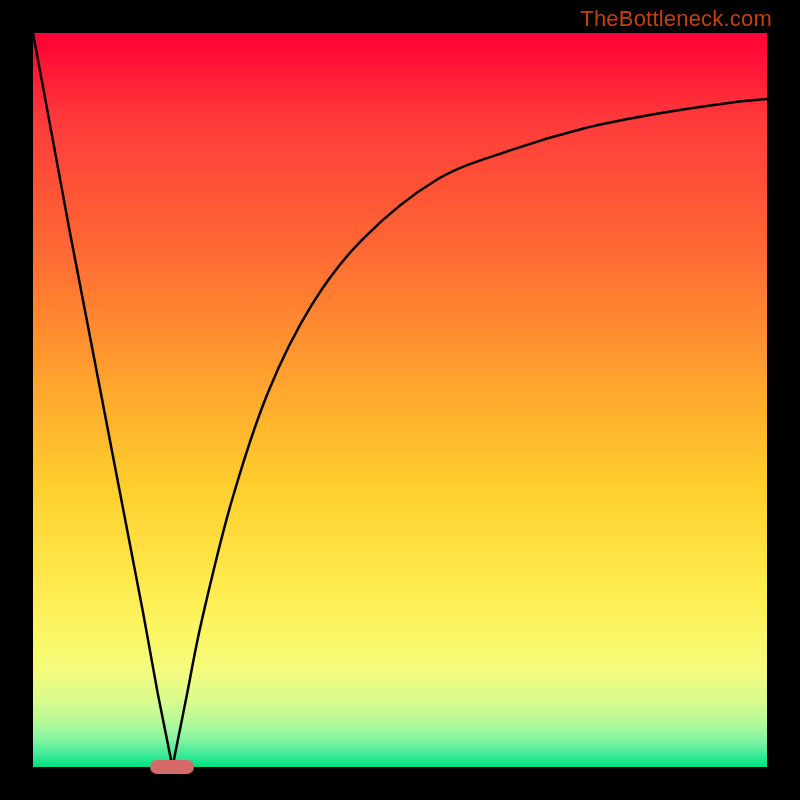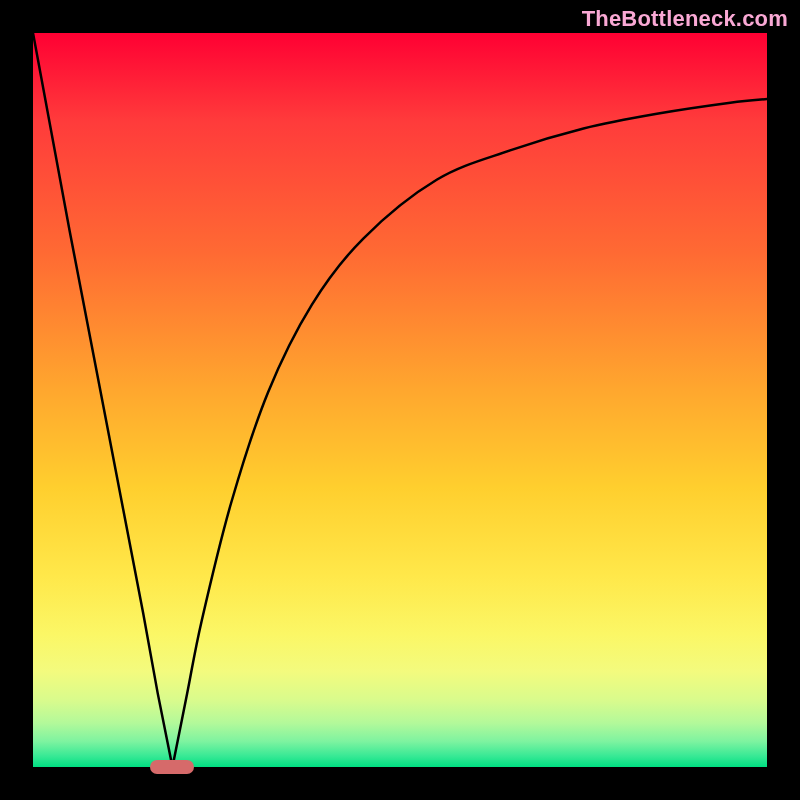--- a/index.html
+++ b/index.html
@@ -36,24 +36,24 @@
       #d8fb8d 91%,
       #b3f99a 94%,
       #7ef3a0 96.5%,
       #38e995 98.5%,
       #00df82 100%
     );
   }
   .watermark {
     position: absolute;
     top: 6px;
-    right: 12px;
-    color: #f9a8d4;
+    right: 28px;
+    color: #c2410c;
     font-size: 22px;
-    font-weight: 700;
+    font-weight: 400;
     letter-spacing: 0.2px;
     z-index: 10;
   }
   .marker {
     position: absolute;
     width: 44px;
     height: 14px;
     border-radius: 7px;
     background: #d66a6a;
     z-index: 5;

